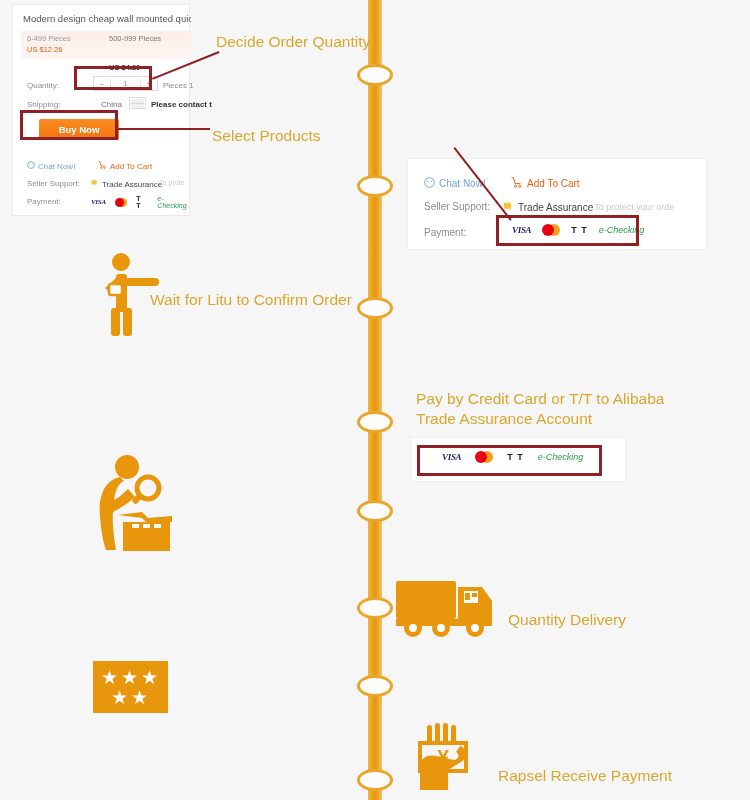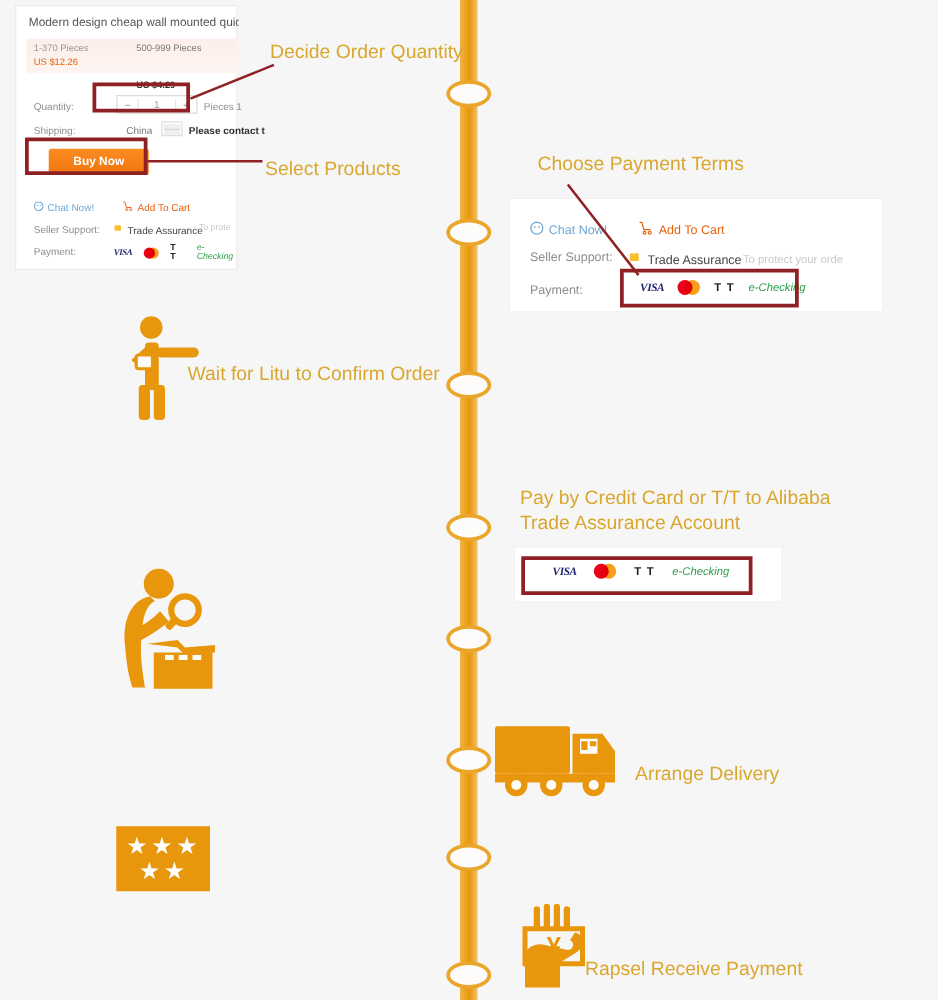--- a/index.html
+++ b/index.html
@@ -136,21 +136,21 @@
     z-index:5;white-space:pre-line;
   }
   #lbl-decide{left:216px;top:32px;}
   #lbl-select{left:212px;top:126px;}
   #lbl-choose{left:430px;top:122px;}
   #lbl-wait{left:150px;top:290px;}
   #lbl-pay{left:416px;top:389px;}
   #lbl-produce{left:200px;top:503px;}
   #lbl-arrange{left:508px;top:610px;}
   #lbl-confirm{left:200px;top:671px;}
-  #lbl-rapsel{left:468px;top:766px;}
+  #lbl-rapsel{left:498px;top:766px;}
 
   
   .icon-wrap{position:absolute;z-index:4;}
   #icon-person-confirm{left:97px;top:252px;}
   #icon-inspect{left:90px;top:450px;}
   #icon-truck{left:396px;top:577px;}
   #icon-stars{left:93px;top:661px;width:75px;height:52px;background:#e8960c;}
   #icon-receive-payment{left:414px;top:722px;}
   .star{position:absolute;color:#fff;font-size:19px;line-height:19px;}
 </style>
@@ -167,21 +167,21 @@
   <div class="tl-node" style="top:500px;"></div>
   <div class="tl-node" style="top:597px;"></div>
   <div class="tl-node" style="top:675px;"></div>
   <div class="tl-node" style="top:769px;"></div>
 
   <div class="panel" id="product-card">
     <div id="product-title">Modern design cheap wall mounted quic</div>
 
     <div class="tier-band"></div>
     <div class="tier" id="tier-1">
-      <div class="t-range">1-370 Pieces</div>
+      <div class="t-range">6-499 Pieces</div>
       <div class="t-price">US $12.26</div>
     </div>
     <div class="tier strong" id="tier-2">
       <div class="t-range">500-999 Pieces</div>
       <div class="t-price">US $4.29</div>
     </div>
 
     <div class="row-lbl" id="qty-label">Quantity:</div>
     <div id="qty-stepper">
       <div id="qty-minus">−</div>
@@ -312,25 +312,24 @@
   <div class="hl" id="hl-buy"></div>
   <div class="hl" id="hl-pay1"></div>
   <div class="hl" id="hl-pay2"></div>
 
   <div class="conn" style="left:152px;top:78px;width:72px;transform:rotate(-22deg);"></div>
   <div class="conn" style="left:118px;top:128px;width:92px;"></div>
   <div class="conn" style="left:455px;top:147px;width:92px;transform:rotate(52deg);"></div>
 
   <div class="step-label" id="lbl-decide">Decide Order Quantity</div>
   <div class="step-label" id="lbl-select">Select Products</div>
-  <div class="step-label" id="lbl-choose">Choose Payment Terms</div>
   <div class="step-label" id="lbl-pay">Pay by Credit Card or T/T to Alibaba
 Trade Assurance Account</div>
   <div class="step-label" id="lbl-wait">Wait for Litu to Confirm Order</div>
-  <div class="step-label" id="lbl-arrange">Arrange Delivery</div>
+  <div class="step-label" id="lbl-arrange">Quantity Delivery</div>
   <div class="step-label" id="lbl-rapsel">Rapsel Receive Payment</div>
 
   <div class="icon-wrap" id="icon-person-confirm">
     <svg width="70" height="85" viewBox="0 0 70 85">
       <circle cx="24" cy="10" r="9" fill="#e8960c"></circle>
       <rect x="19" y="22" width="11" height="38" rx="3" fill="#e8960c"></rect>
       <rect x="28" y="26" width="34" height="8" rx="4" fill="#e8960c"></rect>
       <path d="M19 26 L8 36 L16 43 L23 36 Z" fill="#e8960c"></path>
       <rect x="12" y="32" width="13" height="11" rx="2" fill="#fdfcfa" stroke="#e8960c" stroke-width="2.5"></rect>
       <rect x="14" y="56" width="9" height="28" rx="3" fill="#e8960c"></rect>

